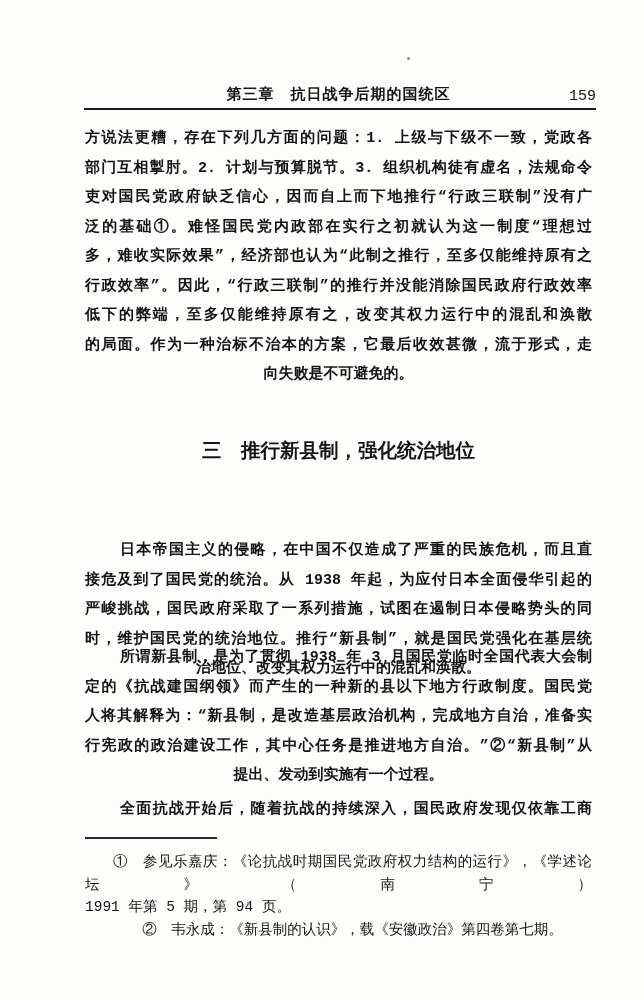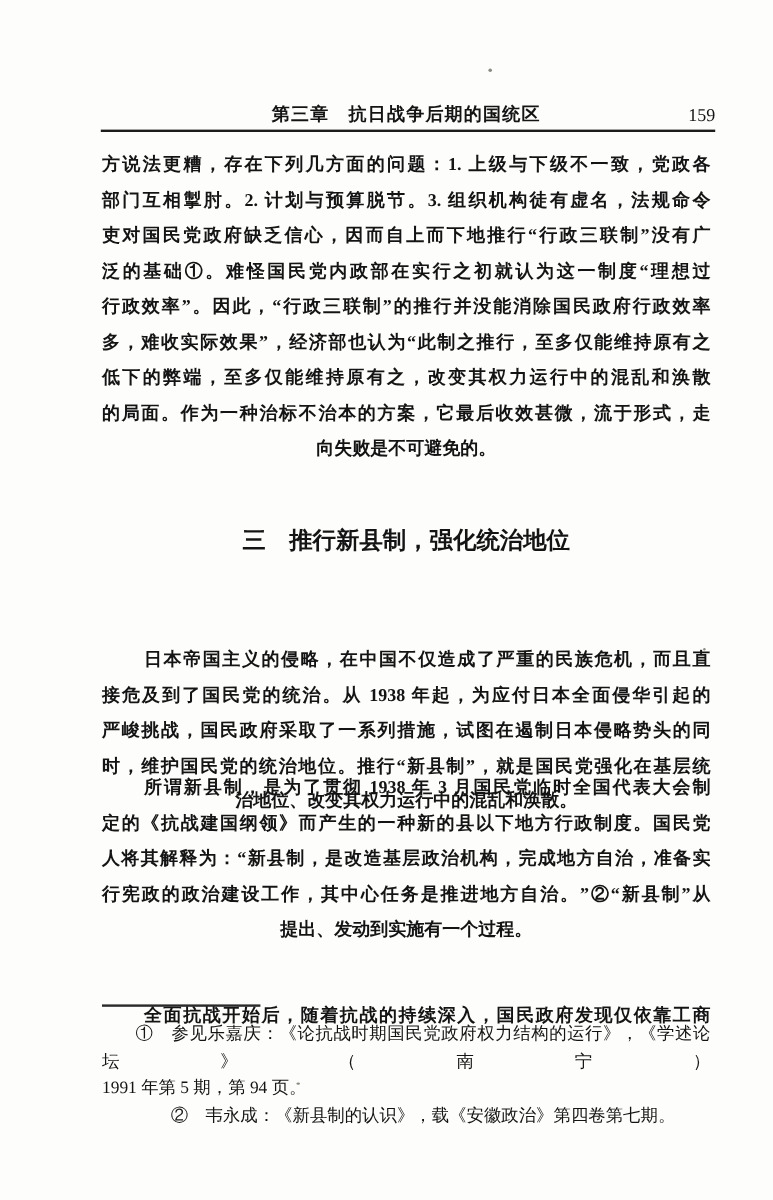--- a/index.html
+++ b/index.html
@@ -1,21 +1,21 @@
 <!DOCTYPE html>
 <html><head>
 <meta charset="utf-8">
 <style>
   html, body { margin: 0; padding: 0; background: #ffffff; }
   .page {
     position: relative;
     width: 644px;
     height: 1000px;
     background: #fdfdfb;
-    font-family: Liberation Serif, serif;
+    font-family: Liberation Mono, monospace;
     color: #141414;
     overflow: hidden;
   }
   
   .running-header-title {
     position: absolute;
     top: 85px; left: 85px; width: 507px; height: 22px;
     text-align: center;
     font-size: 15px; font-weight: bold; line-height: 22px;
     letter-spacing: 1px;
@@ -33,21 +33,21 @@
   
   .para {
     position: absolute;
     left: 85px; width: 507px;
     font-size: 15px; line-height: 29.5px;
     font-weight: 600;
   }
   .p1 { top: 124px; }
   .p2 { top: 496px; margin-top: 40px; }
   .p3 { top: 643px; }
-  .p4 { top: 833px; }
+  .p4 { top: 795px; }
   .line.fill {
     text-align: justify;
     text-align-last: justify;
     text-justify: inter-character;
   }
   .line.end { text-align: center; }
   .indent { text-indent: 35px; }
   
   .section-heading {
     position: absolute;
@@ -91,22 +91,22 @@
 
   <div class="running-header-title">第三章　抗日战争后期的国统区</div>
   <div class="running-header-pageno">159</div>
   <div class="header-rule"></div>
 
   <div class="para p1">
     <div class="line fill">方说法更糟，存在下列几方面的问题：1. 上级与下级不一致，党政各</div>
     <div class="line fill">部门互相掣肘。2. 计划与预算脱节。3. 组织机构徒有虚名，法规命令</div>
     <div class="line fill">吏对国民党政府缺乏信心，因而自上而下地推行“行政三联制”没有广</div>
     <div class="line fill">泛的基础①。难怪国民党内政部在实行之初就认为这一制度“理想过</div>
+    <div class="line fill">多，难收实际效果”，经济部也认为“此制之推行，至多仅能维持原有之</div>
     <div class="line fill">行政效率”。因此，“行政三联制”的推行并没能消除国民政府行政效率</div>
-    <div class="line fill">多，难收实际效果”，经济部也认为“此制之推行，至多仅能维持原有之</div>
     <div class="line fill">低下的弊端，至多仅能维持原有之，改变其权力运行中的混乱和涣散</div>
     <div class="line fill">的局面。作为一种治标不治本的方案，它最后收效甚微，流于形式，走</div>
     <div class="line end">向失败是不可避免的。</div>
   </div>
 
   <div class="section-heading">三　推行新县制，强化统治地位</div>
 
   <div class="para p2">
     <div class="line fill indent">日本帝国主义的侵略，在中国不仅造成了严重的民族危机，而且直</div>
     <div class="line fill">接危及到了国民党的统治。从 1938 年起，为应付日本全面侵华引起的</div>

